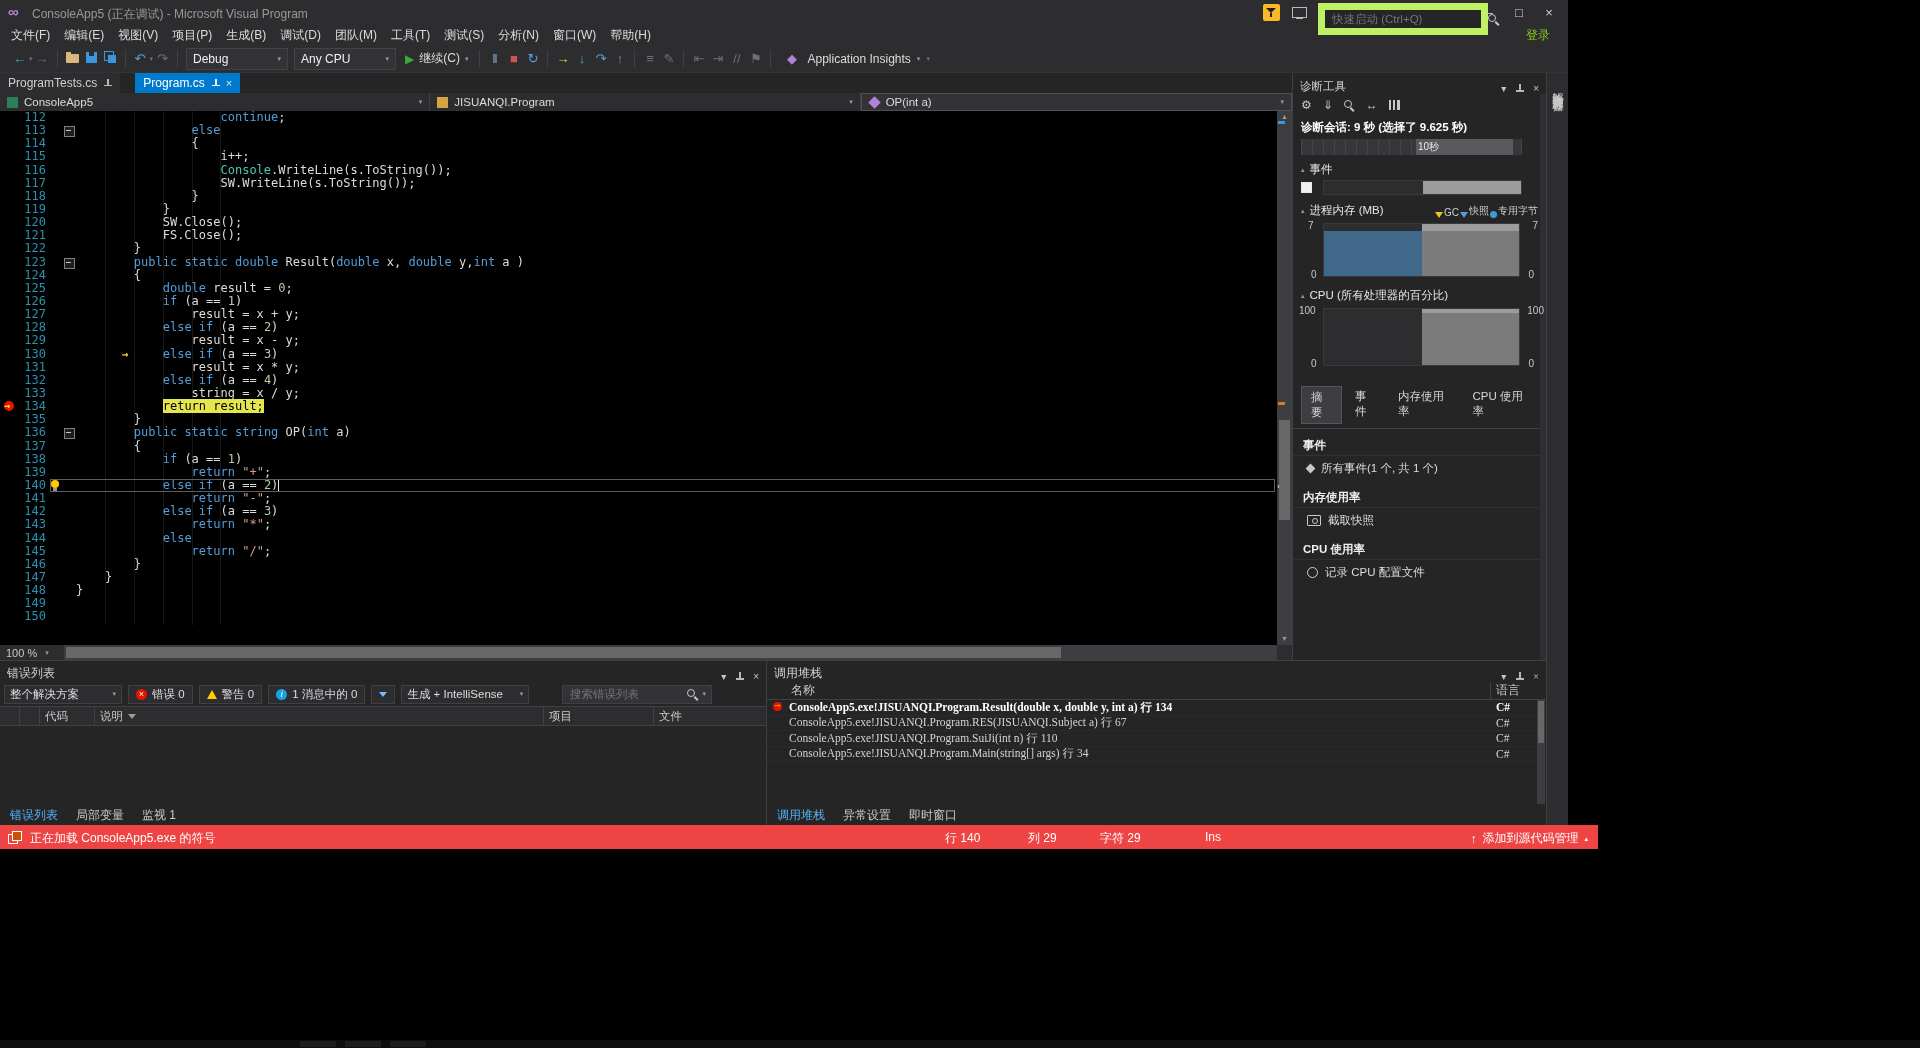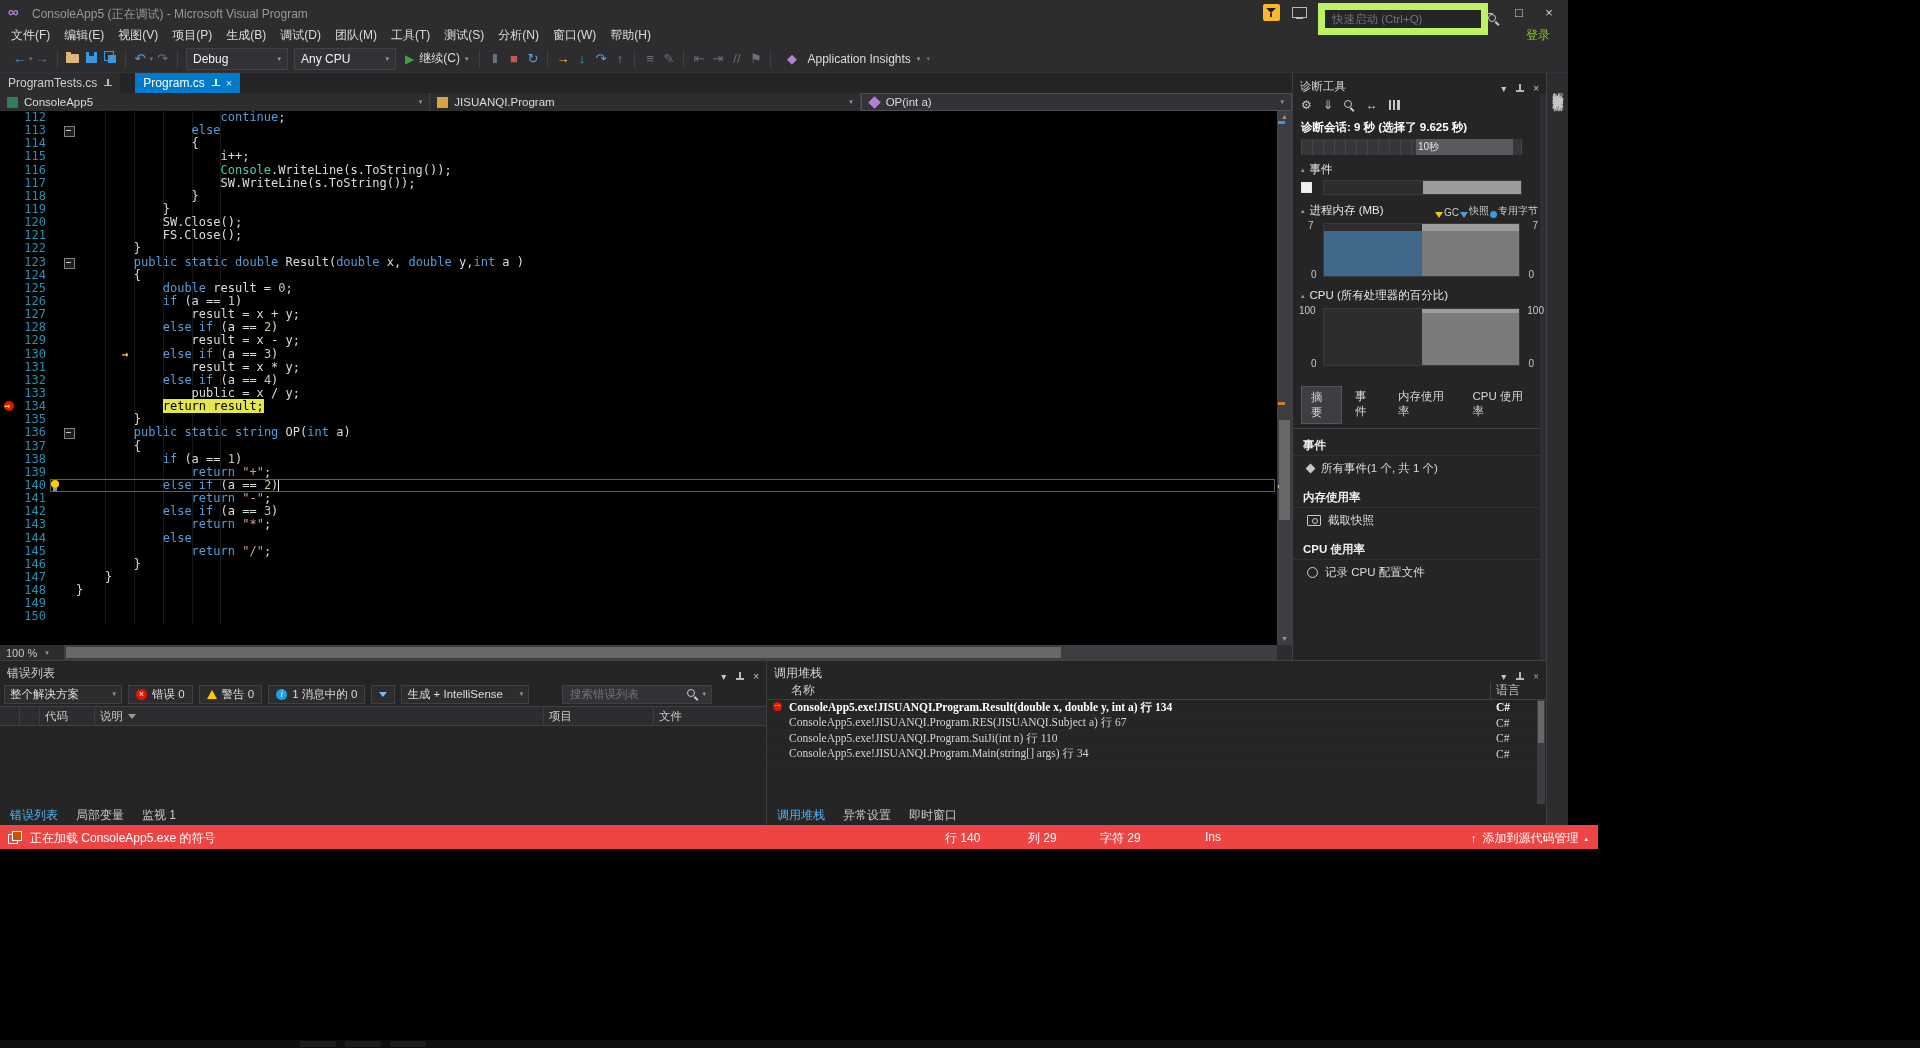--- a/index.html
+++ b/index.html
@@ -345,21 +345,21 @@
             <div class="code-line"><span class="c-bp"></span><span class="c-ln">123</span><span class="c-ind"></span><span class="c-fold"><span class="fbox"></span></span><span class="c-text"><span class="tk-p">        </span><span class="tk-k">public</span><span class="tk-p"> </span><span class="tk-k">static</span><span class="tk-p"> </span><span class="tk-k">double</span><span class="tk-p"> Result(</span><span class="tk-k">double</span><span class="tk-p"> x, </span><span class="tk-k">double</span><span class="tk-p"> y,</span><span class="tk-k">int</span><span class="tk-p"> a )</span></span></div>
             <div class="code-line"><span class="c-bp"></span><span class="c-ln">124</span><span class="c-ind"></span><span class="c-fold"></span><span class="c-text"><span class="tk-p">        {</span></span></div>
             <div class="code-line"><span class="c-bp"></span><span class="c-ln">125</span><span class="c-ind"></span><span class="c-fold"></span><span class="c-text"><span class="tk-p">            </span><span class="tk-k">double</span><span class="tk-p"> result = </span><span class="tk-n">0</span><span class="tk-p">;</span></span></div>
             <div class="code-line"><span class="c-bp"></span><span class="c-ln">126</span><span class="c-ind"></span><span class="c-fold"></span><span class="c-text"><span class="tk-p">            </span><span class="tk-k">if</span><span class="tk-p"> (a == </span><span class="tk-n">1</span><span class="tk-p">)</span></span></div>
             <div class="code-line"><span class="c-bp"></span><span class="c-ln">127</span><span class="c-ind"></span><span class="c-fold"></span><span class="c-text"><span class="tk-p">                result = x + y;</span></span></div>
             <div class="code-line"><span class="c-bp"></span><span class="c-ln">128</span><span class="c-ind"></span><span class="c-fold"></span><span class="c-text"><span class="tk-p">            </span><span class="tk-k">else</span><span class="tk-p"> </span><span class="tk-k">if</span><span class="tk-p"> (a == </span><span class="tk-n">2</span><span class="tk-p">)</span></span></div>
             <div class="code-line"><span class="c-bp"></span><span class="c-ln">129</span><span class="c-ind"></span><span class="c-fold"></span><span class="c-text"><span class="tk-p">                result = x - y;</span></span></div>
             <div class="code-line"><span class="c-bp"></span><span class="c-ln">130</span><span class="c-ind"></span><span class="c-fold"></span><span class="c-text"><span class="exec-arrow">→</span><span class="tk-p">            </span><span class="tk-k">else</span><span class="tk-p"> </span><span class="tk-k">if</span><span class="tk-p"> (a == </span><span class="tk-n">3</span><span class="tk-p">)</span></span></div>
             <div class="code-line"><span class="c-bp"></span><span class="c-ln">131</span><span class="c-ind"></span><span class="c-fold"></span><span class="c-text"><span class="tk-p">                result = x * y;</span></span></div>
             <div class="code-line"><span class="c-bp"></span><span class="c-ln">132</span><span class="c-ind"></span><span class="c-fold"></span><span class="c-text"><span class="tk-p">            </span><span class="tk-k">else</span><span class="tk-p"> </span><span class="tk-k">if</span><span class="tk-p"> (a == </span><span class="tk-n">4</span><span class="tk-p">)</span></span></div>
-            <div class="code-line"><span class="c-bp"></span><span class="c-ln">133</span><span class="c-ind"></span><span class="c-fold"></span><span class="c-text"><span class="tk-p">                public = x / y;</span></span></div>
+            <div class="code-line"><span class="c-bp"></span><span class="c-ln">133</span><span class="c-ind"></span><span class="c-fold"></span><span class="c-text"><span class="tk-p">                string = x / y;</span></span></div>
             <div class="code-line"><span class="c-bp"><span class="bp-dot"></span><span class="bp-arrow">→</span></span><span class="c-ln">134</span><span class="c-ind"></span><span class="c-fold"></span><span class="c-text"><span class="tk-p">            </span><span class="tk-hl">return result;</span></span></div>
             <div class="code-line"><span class="c-bp"></span><span class="c-ln">135</span><span class="c-ind"></span><span class="c-fold"></span><span class="c-text"><span class="tk-p">        }</span></span></div>
             <div class="code-line"><span class="c-bp"></span><span class="c-ln">136</span><span class="c-ind"></span><span class="c-fold"><span class="fbox"></span></span><span class="c-text"><span class="tk-p">        </span><span class="tk-k">public</span><span class="tk-p"> </span><span class="tk-k">static</span><span class="tk-p"> </span><span class="tk-k">string</span><span class="tk-p"> OP(</span><span class="tk-k">int</span><span class="tk-p"> a)</span></span></div>
             <div class="code-line"><span class="c-bp"></span><span class="c-ln">137</span><span class="c-ind"></span><span class="c-fold"></span><span class="c-text"><span class="tk-p">        {</span></span></div>
             <div class="code-line"><span class="c-bp"></span><span class="c-ln">138</span><span class="c-ind"></span><span class="c-fold"></span><span class="c-text"><span class="tk-p">            </span><span class="tk-k">if</span><span class="tk-p"> (a == </span><span class="tk-n">1</span><span class="tk-p">)</span></span></div>
             <div class="code-line"><span class="c-bp"></span><span class="c-ln">139</span><span class="c-ind"></span><span class="c-fold"></span><span class="c-text"><span class="tk-p">                </span><span class="tk-k">return</span><span class="tk-p"> </span><span class="tk-s">"+"</span><span class="tk-p">;</span></span></div>
             <div class="code-line cur"><span class="c-bp"></span><span class="c-ln">140</span><span class="c-ind"><span class="bulb"></span></span><span class="c-fold"></span><span class="c-text"><span class="tk-p">            </span><span class="tk-k">else</span><span class="tk-p"> </span><span class="tk-k">if</span><span class="tk-p"> (a == </span><span class="tk-n">2</span><span class="tk-p">)</span><span class="caret"></span></span></div>
             <div class="code-line"><span class="c-bp"></span><span class="c-ln">141</span><span class="c-ind"></span><span class="c-fold"></span><span class="c-text"><span class="tk-p">                </span><span class="tk-k">return</span><span class="tk-p"> </span><span class="tk-s">"-"</span><span class="tk-p">;</span></span></div>
             <div class="code-line"><span class="c-bp"></span><span class="c-ln">142</span><span class="c-ind"></span><span class="c-fold"></span><span class="c-text"><span class="tk-p">            </span><span class="tk-k">else</span><span class="tk-p"> </span><span class="tk-k">if</span><span class="tk-p"> (a == </span><span class="tk-n">3</span><span class="tk-p">)</span></span></div>
             <div class="code-line"><span class="c-bp"></span><span class="c-ln">143</span><span class="c-ind"></span><span class="c-fold"></span><span class="c-text"><span class="tk-p">                </span><span class="tk-k">return</span><span class="tk-p"> </span><span class="tk-s">"*"</span><span class="tk-p">;</span></span></div>

